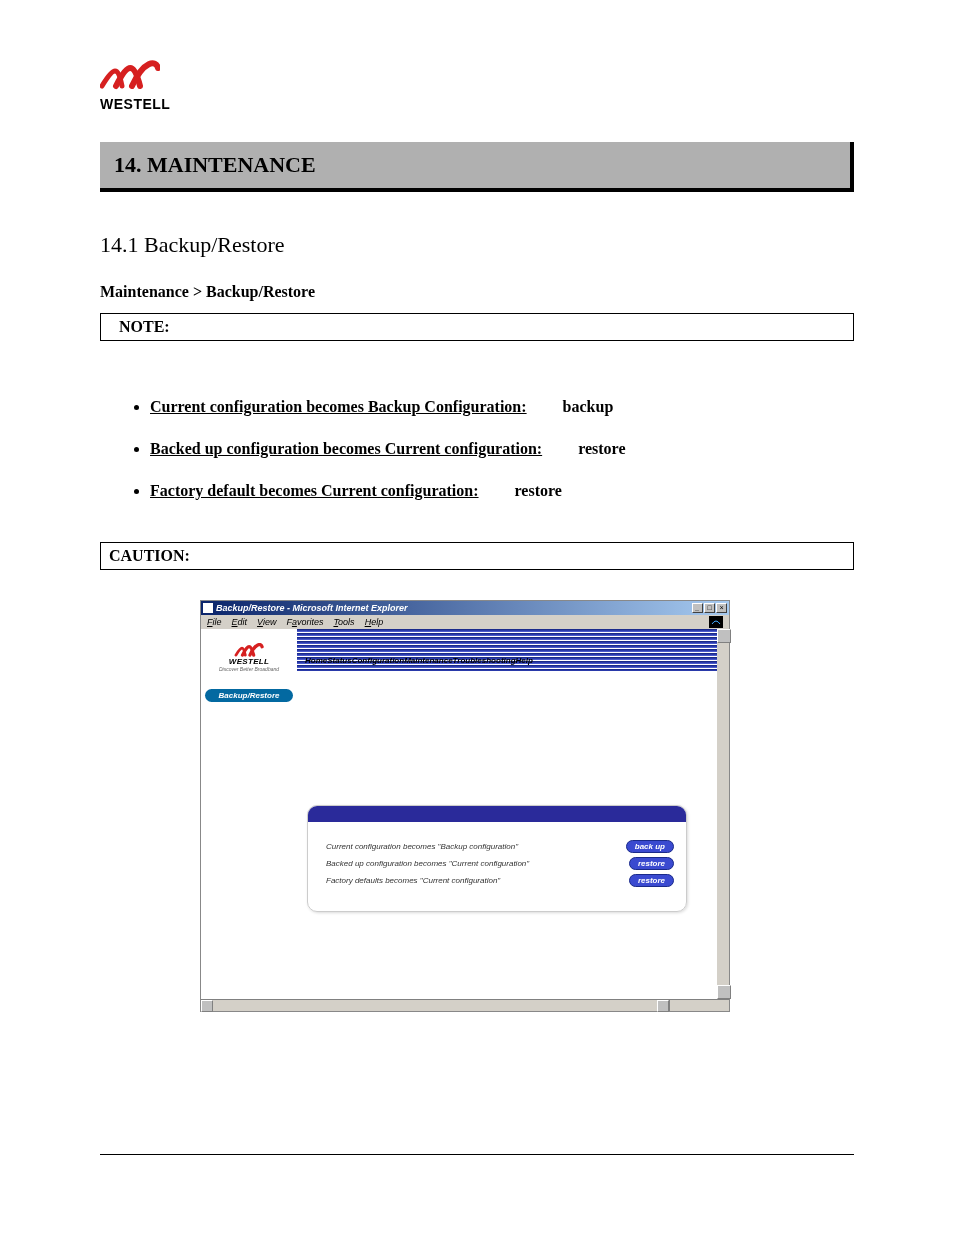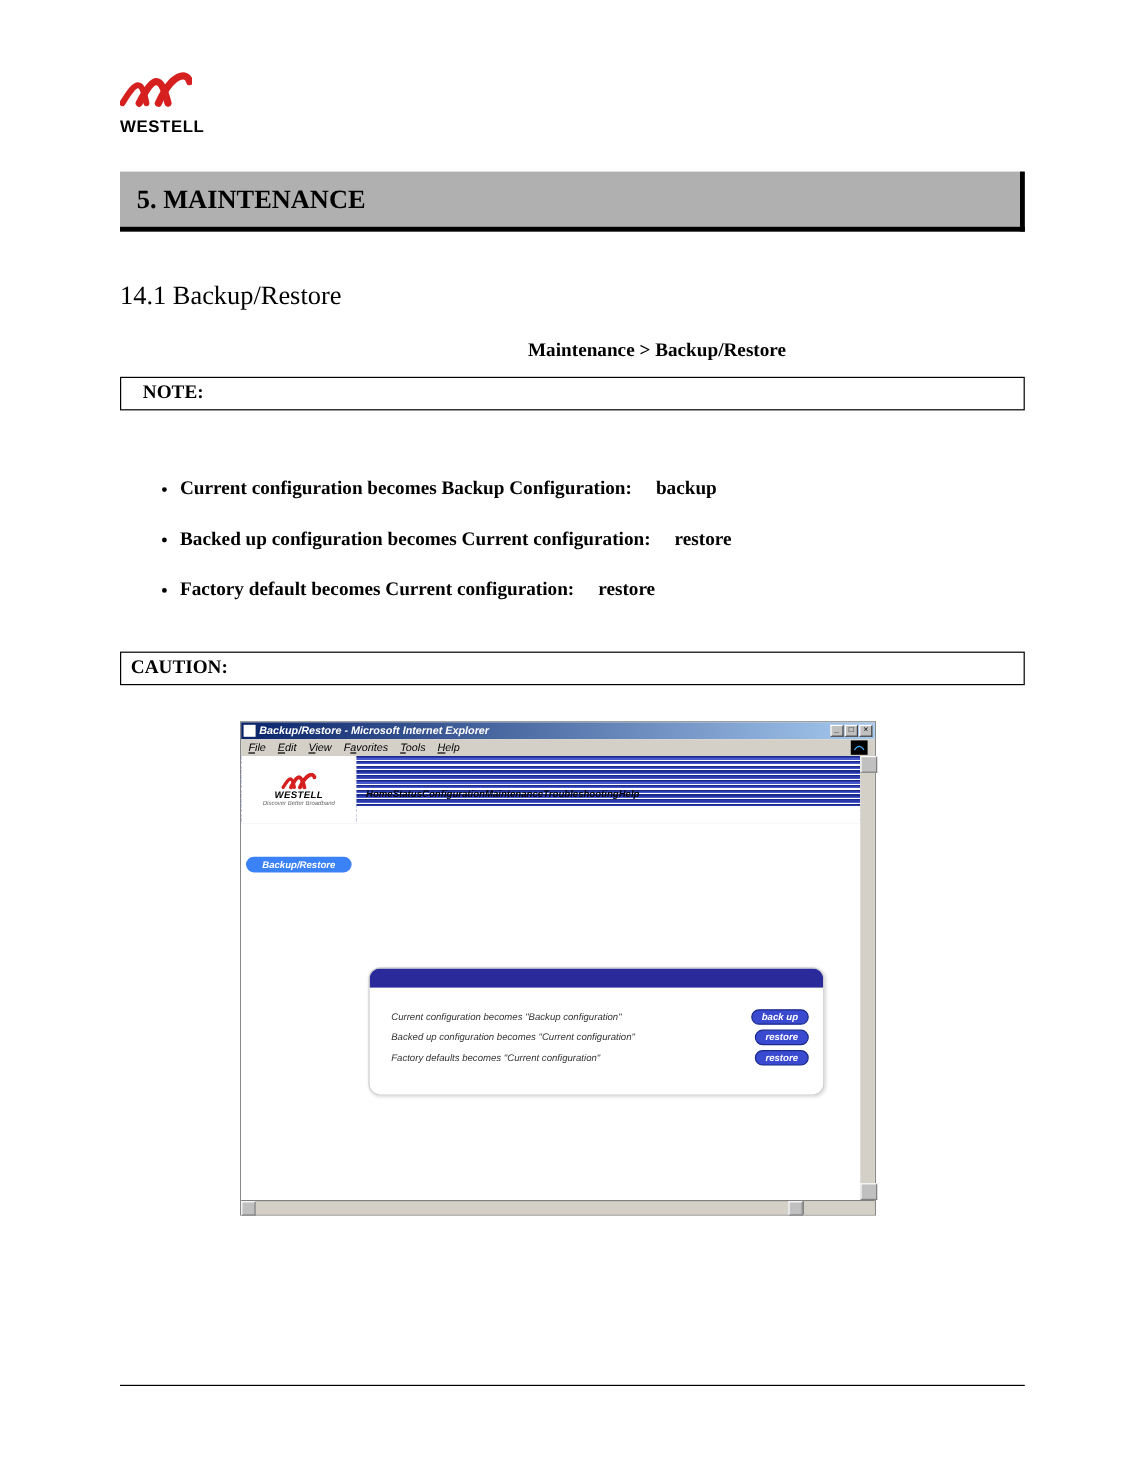--- a/index.html
+++ b/index.html
@@ -38,41 +38,40 @@
     margin-bottom: 40px;
   }
   .subheading {
     font-size: 22px;
     font-weight: normal;
     margin-bottom: 25px;
   }
   .breadcrumb {
     font-size: 16px;
     font-weight: bold;
-    margin-left: 340px;
     margin-bottom: 12px;
   }
   .note-box {
     border: 1px solid #000;
     padding: 4px 18px;
     font-weight: bold;
     font-size: 16px;
     margin-bottom: 45px;
   }
   .bullets {
     margin-left: 50px;
     margin-bottom: 30px;
   }
   .bullets li {
     list-style: disc;
     font-size: 16px;
     padding: 12px 0;
   }
-  .b-strong { font-weight: bold; }
-  .b-act { font-weight: bold; display: inline-block; margin-left: 16px; }
+  .b-strong { font-weight: bold; text-decoration: underline; }
+  .b-act { font-weight: bold; display: inline-block; margin-left: 32px; }
   .caution-box {
     border: 1px solid #000;
     padding: 4px 8px;
     font-weight: bold;
     font-size: 16px;
     margin-right: 0;
     margin-bottom: 30px;
   }
   
   .ie-window {
@@ -158,22 +157,22 @@
     display:flex; gap:0; padding: 12px 0 4px 8px; font-size:8px; font-weight:bold; color:#000;
     background: linear-gradient(to top, #fff 0 14px, transparent 14px);
     flex:1; align-items:center; height:100%;
   }
   .web-nav span { padding-bottom:2px;}
   .web-body { display:flex; height: calc(100% - 56px);}
   .web-sidebar {
     width:96px; background:#fff; padding:4px;
   }
   .pill-tab {
-    background:#3b82f6; color:#fff; font-size:8px; font-weight:bold;
-    border-radius:8px; padding:2px 6px; text-align:center;margin-top:24px;
+    background:#0369a1; color:#fff; font-size:8px; font-weight:bold;
+    border-radius:8px; padding:2px 6px; text-align:center;
   }
   .web-main {
     flex:1; background:#fff; position:relative;
   }
   .config-card {
     position:absolute; left:10px; right:30px; top:120px;
     border:1px solid #ccc; border-radius:10px;
     box-shadow: 1px 1px 3px rgba(0,0,0,0.15);
     overflow:hidden;
   }
@@ -201,21 +200,21 @@
 <div class="page">
   <div class="logo-block">
     <svg class="logo-swoosh" viewBox="0 0 60 30">
       <path d="M2 26 C 14 6, 18 6, 22 26" stroke="#d62020" stroke-width="5" fill="none" stroke-linecap="round"></path>
       <path d="M16 26 C 28 2, 34 2, 40 26" stroke="#d62020" stroke-width="6" fill="none" stroke-linecap="round"></path>
       <path d="M32 26 C 44 0, 56 0, 58 8" stroke="#d62020" stroke-width="6" fill="none" stroke-linecap="round"></path>
     </svg>
     <div class="logo-text">WESTELL</div>
   </div>
 
-  <div class="section-banner">5.  MAINTENANCE</div>
+  <div class="section-banner">14.  MAINTENANCE</div>
 
   <div class="subheading">14.1 Backup/Restore</div>
 
   <div class="breadcrumb">Maintenance &gt; Backup/Restore</div>
 
   <div class="note-box">NOTE:</div>
 
   <ul class="bullets">
     <li>
       <span class="b-strong">Current configuration becomes Backup Configuration:</span>

